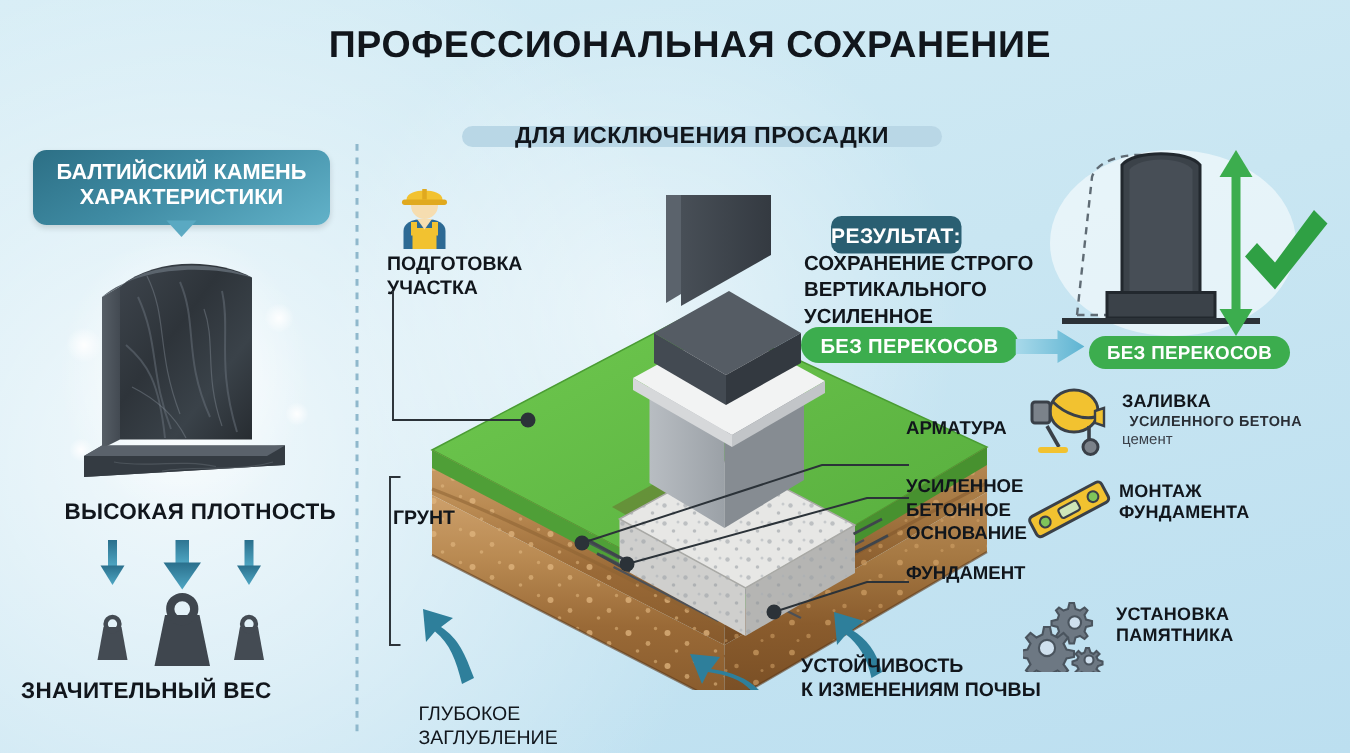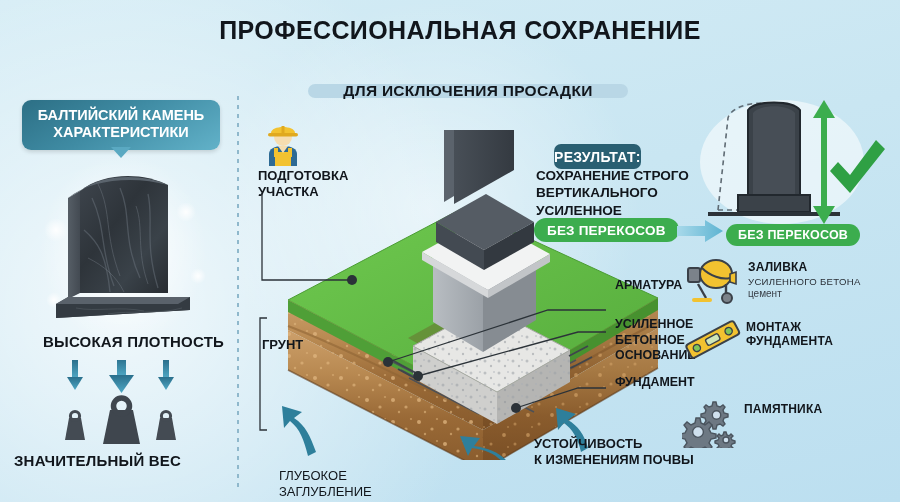--- a/index.html
+++ b/index.html
@@ -67,21 +67,21 @@
   
   #lbl-prep{
     left:258px;top:168px;width:110px;
     font-size:13px;font-weight:bold;color:#11161c;line-height:1.25;
   }
   #lbl-ground{
     left:262px;top:337px;width:48px;
     font-size:13px;font-weight:bold;color:#11161c;
   }
   .callout{
-    font-size:12.4px;font-weight:bold;color:#11161c;line-height:1.26;margin-left:11px;
+    font-size:12.4px;font-weight:bold;color:#11161c;line-height:1.26;
   }
   #lbl-rebar{left:604px;top:278px;}
   #lbl-base{left:604px;top:317px;width:92px;}
   #lbl-found{left:604px;top:375px;}
   #lbl-deep{
     left:279px;top:428px;width:110px;
     font-size:13px;font-weight:normal;color:#11161c;line-height:1.26;margin-top:40px;
   }
   #lbl-stable{
     left:534px;top:436px;width:168px;
@@ -108,21 +108,21 @@
   #pill-noskew-2{
     left:726px;top:224px;height:22px;padding:0 12px;
     background:#3cad4e;border-radius:11px;
     display:flex;align-items:center;
     color:#fff;font-size:12.5px;font-weight:bold;letter-spacing:.2px;
   }
 
   
   .step{position:absolute;}
   .step-title{font-size:12px;font-weight:bold;color:#11161c;line-height:1.2;letter-spacing:.2px;}
-  .step-sub{font-size:9.6px;font-weight:normal;color:#2a2f36;letter-spacing:.3px;margin-top:2px;}
+  .step-sub{font-size:9.6px;font-weight:bold;color:#2a2f36;letter-spacing:.3px;margin-top:2px;text-align:right;}
   .step-sub2{font-size:10px;color:#3a4049;margin-top:1px;}
 
   svg{display:block;}
 </style>
 </head>
 <body>
 
 <div id="stage">
 
   <div id="title" class="abs">
@@ -508,17 +508,18 @@
         <circle cx="34.5" cy="19" r="4.2" fill="#cfe0ee"></circle>
 
         <path d="M14 22 l4 0 1 5 4 2 4-3 3 3 -3 4 2 4 5 1 0 4 -5 1 -2 4 3 4 -3 3 -4-3 -4 2 -1 5 -4 0 -1-5 -4-2 -4 3 -3-3 3-4 -2-4 -5-1 0-4 5-1 2-4 -3-4 3-3 4 3 4-2 Z"></path>
         <circle cx="16" cy="36" r="5.4" fill="#cfe0ee"></circle>
 
         <path d="M42 36 l2 0 1 3 2 1 2-2 2 2 -2 2 1 2 3 1 0 2 -3 1 -1 2 2 2 -2 2 -2-2 -2 1 -1 3 -2 0 -1-3 -2-1 -2 2 -2-2 2-2 -1-2 -3-1 0-2 3-1 1-2 -2-2 2-2 2 2 2-1 Z"></path>
         <circle cx="44" cy="44" r="3" fill="#cfe0ee"></circle>
       </g>
     </svg>
     <div style="position:absolute;left:62px;top:6px;width:120px;">
+      <div class="step-title">УСТАНОВКА</div>
       <div class="step-title">ПАМЯТНИКА</div>
     </div>
   </div>
 
 </div>
 
 </body></html>

